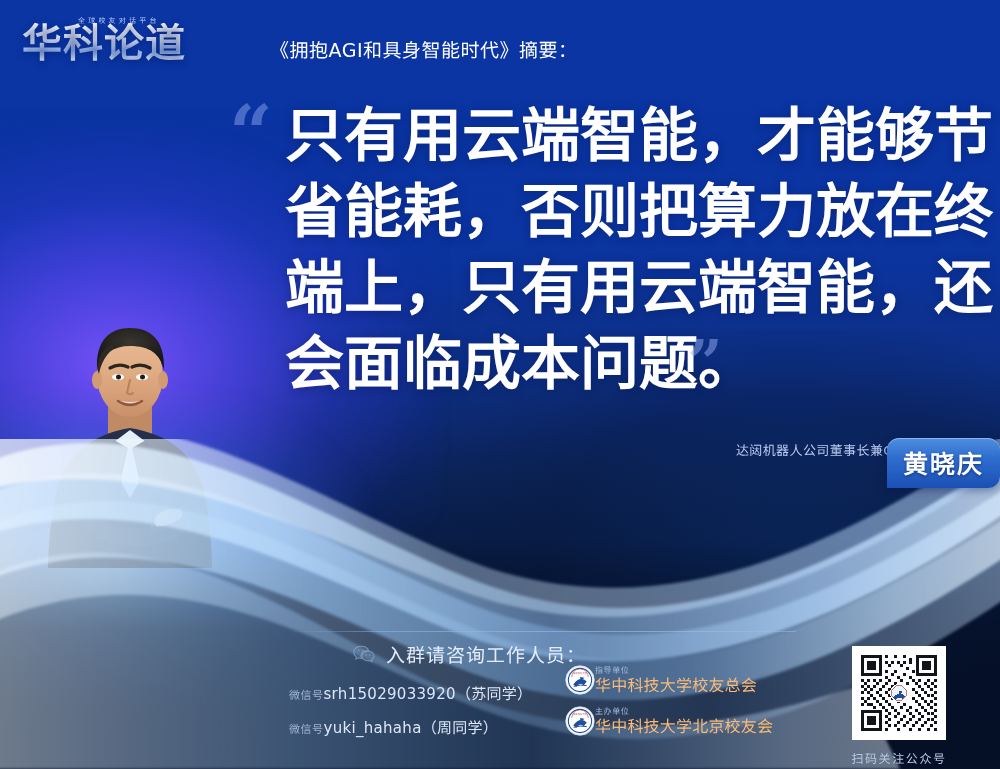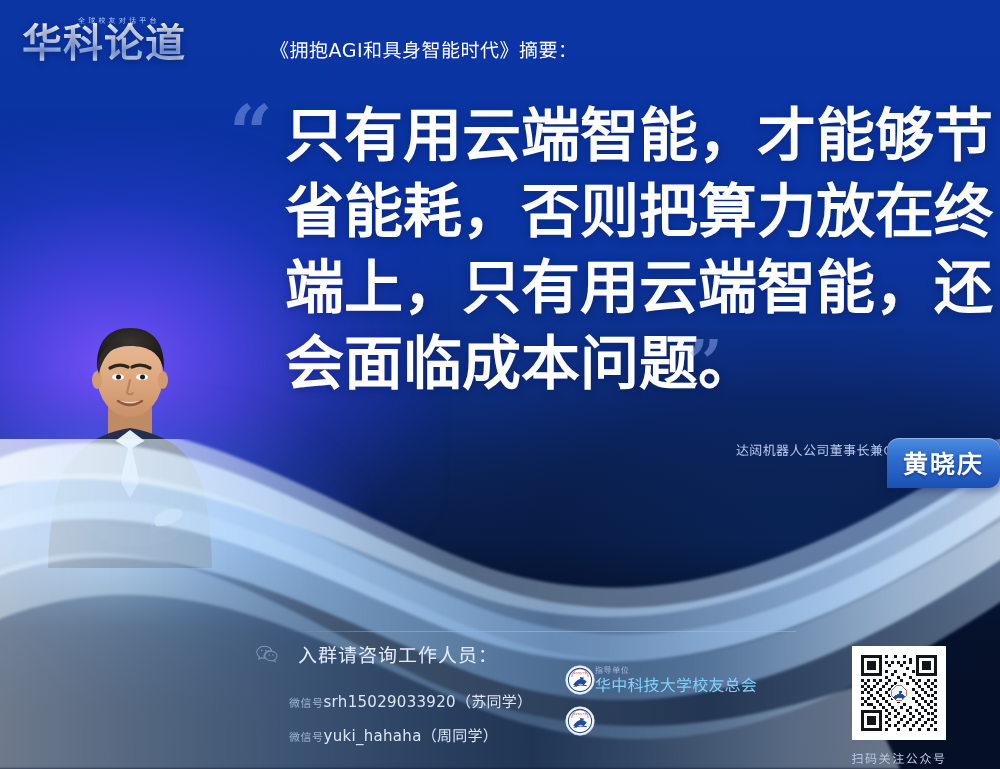--- a/index.html
+++ b/index.html
@@ -151,21 +151,21 @@
 
   
   .divider{
     position:absolute; left:286px; top:631px; width:510px; height:1px;
     background:linear-gradient(90deg, rgba(120,160,220,0) 0%, rgba(140,180,230,0.55) 18%, rgba(150,190,235,0.65) 70%, rgba(150,190,235,0.5) 100%);
   }
   .contact{
     position:absolute; left:256px; top:640px; width:330px;
   }
   .contact-head{
-    display:flex; align-items:center; gap:20px; margin-bottom:23px;
+    display:flex; align-items:center; gap:11px; margin-bottom:15px;justify-content:flex-end;
   }
   .wechat-icon{ width:22px; height:18px; opacity:.75; flex:0 0 auto; }
   .contact-title{
     font-size:19px; color:#e3ecfb; letter-spacing:1px;
     font-family:"DejaVu Sans","Liberation Sans",sans-serif;
   }
   .wx-row{
     display:flex; align-items:baseline; margin-left:33px; margin-bottom:13px;
   }
   .wx-label{
@@ -179,21 +179,21 @@
 
   .orgs{ position:absolute; left:565px; top:665px; }
   .org-row{ display:flex; align-items:center; margin-bottom:11px; }
   .org-seal{ width:30px; height:30px; flex:0 0 auto; }
   .org-texts{ display:flex; flex-direction:column; line-height:1; }
   .org-kind{
     font-size:8px; color:#a6bcdf; letter-spacing:.6px; margin-bottom:3px;
     font-family:"DejaVu Sans","Liberation Sans",sans-serif;
   }
   .org-name{
-    font-size:16px; color:#7dd3fc; letter-spacing:.2px;
+    font-size:16px; color:#fdba74; letter-spacing:.2px;
     font-family:"DejaVu Sans","Liberation Sans",sans-serif;
   }
 
   .qr-block{ position:absolute; left:845px; top:634px; width:108px; text-align:center;margin-top:12px; }
   .qr-img{ width:94px; height:94px; background:#fff; padding:5px; margin:0 auto; display:block; }
   .qr-caption{
     margin-top:9px; font-size:12px; color:#b7c8e6; letter-spacing:1.6px;
     font-family:"DejaVu Sans","Liberation Sans",sans-serif;
   }
 </style>
@@ -399,20 +399,24 @@
       <span class="org-seal">
         <svg viewBox="0 0 40 40" width="30" height="30" xmlns="http://www.w3.org/2000/svg">
           <circle cx="20" cy="20" r="19" fill="#f4f8fd" stroke="#cfdcec" stroke-width="1"></circle>
           <circle cx="20" cy="20" r="15.5" fill="#ffffff" stroke="#1f4e9c" stroke-width="1.4"></circle>
           <path d="M9 16 a11 11 0 0 1 22 0" fill="none" stroke="#b23b3b" stroke-width="0.8"></path>
           <text x="20" y="11.6" font-size="3.1" fill="#b23b3b" text-anchor="middle" font-family="'DejaVu Sans',sans-serif">华中科技大学</text>
           <path d="M11 26 q9 -12 18 -4 l-4 5 q-5 -5 -10 2 Z" fill="#1f4e9c"></path>
           <path d="M11.5 28.5 q9 -3 17.5 -1" fill="none" stroke="#1f4e9c" stroke-width="1.3"></path>
           <path d="M20 16 l6 1 -5 4 z" fill="#1f4e9c"></path>
         </svg>
+      </span>
+      <span class="org-texts">
+        <span class="org-kind">主办单位</span>
+        <span class="org-name">华中科技大学北京校友会</span>
       </span>
     </div>
   </div>
 
   <div class="qr-block">
     <span class="qr-img">
       <svg viewBox="0 0 84 84" width="84" height="84" xmlns="http://www.w3.org/2000/svg" shape-rendering="crispEdges">
         <rect width="84" height="84" fill="#ffffff"></rect>
         <g fill="#111418">
 

